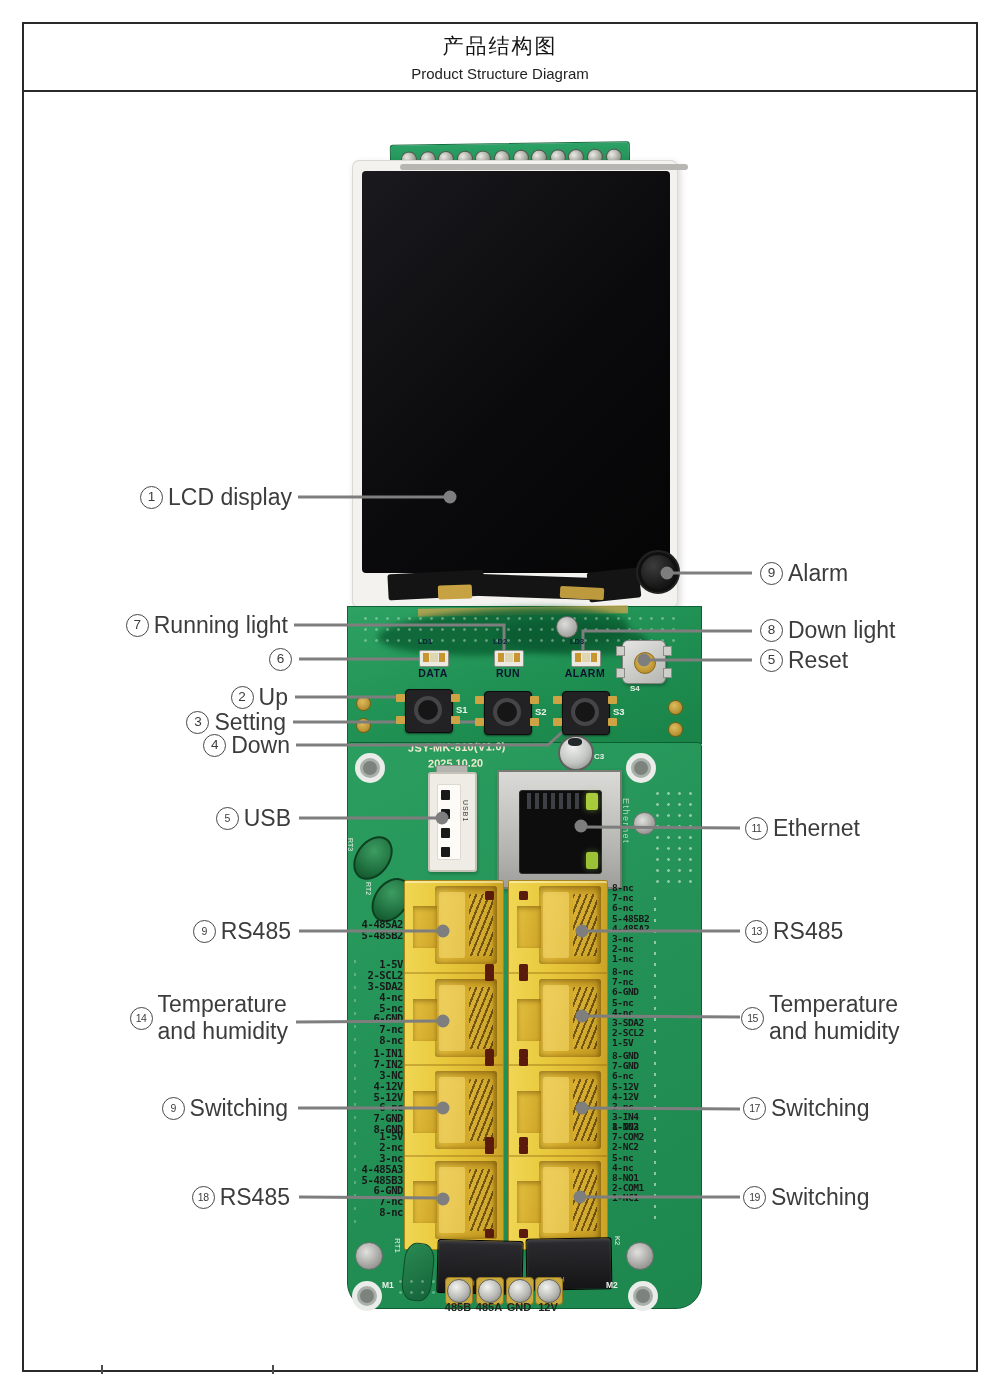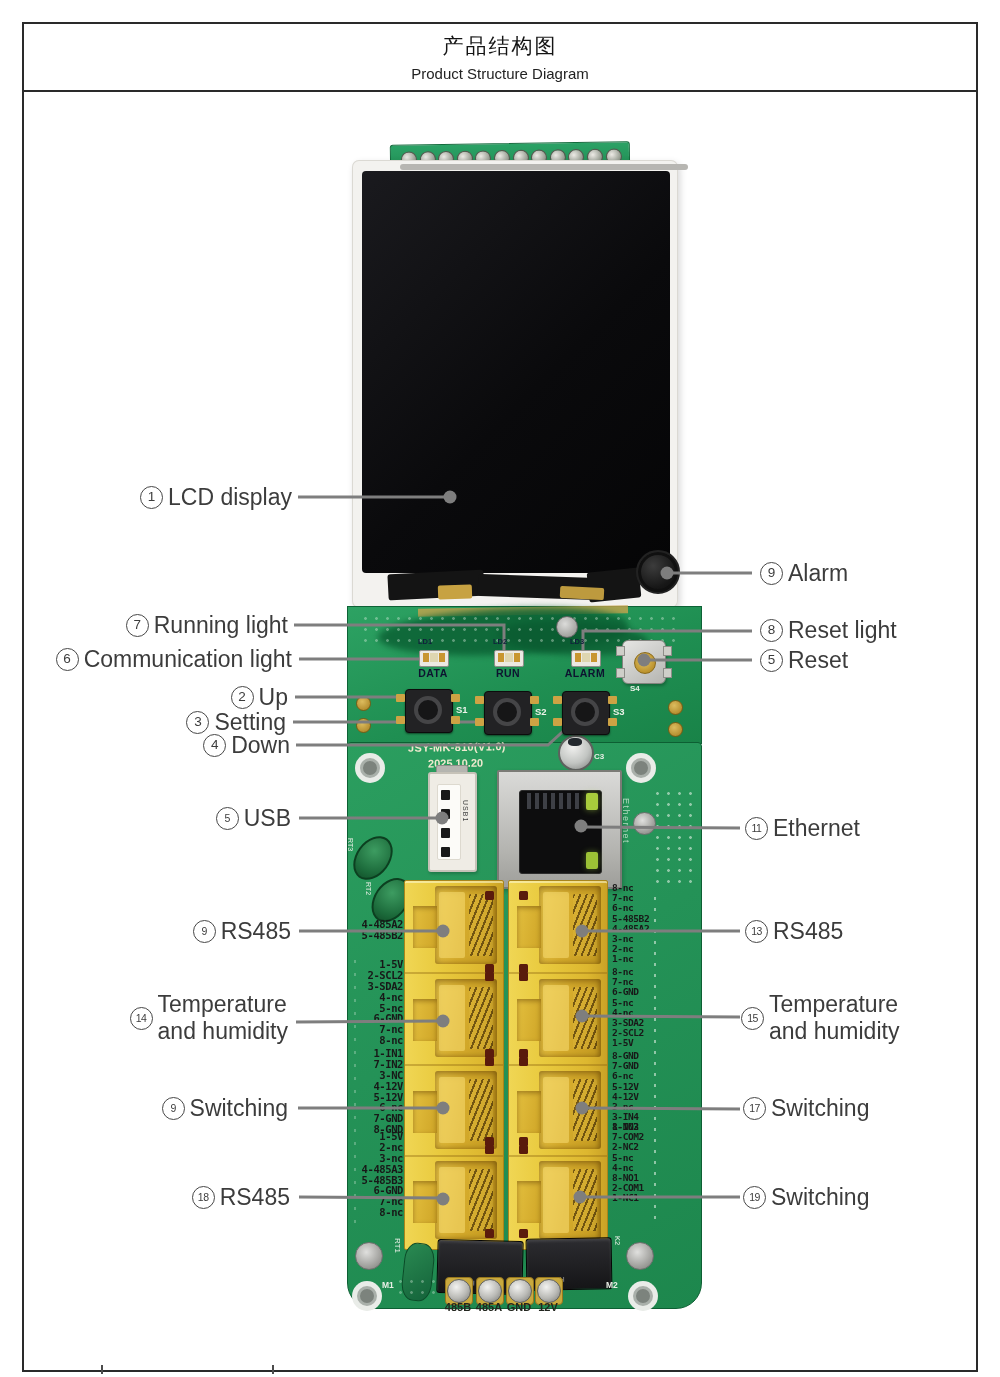--- a/index.html
+++ b/index.html
@@ -403,21 +403,20 @@
       <div class="callout left" style="top: 481px; right: 708px;">
         <span class="cnum">1</span>
         <span>LCD display</span>
       </div>
       <div class="callout left" style="top: 609px; right: 712px;">
         <span class="cnum">7</span>
         <span>Running light</span>
       </div>
       <div class="callout left" style="top: 643px; right: 708px;">
         <span class="cnum">6</span>
-        <span>Communication light</span>
       </div>
       <div class="callout left" style="top: 681px; right: 712px;">
         <span class="cnum">2</span>
         <span>Up</span>
       </div>
       <div class="callout left" style="top: 706px; right: 714px;">
         <span class="cnum">3</span>
         <span>Setting</span>
       </div>
       <div class="callout left" style="top: 729px; right: 710px;">
@@ -446,21 +445,21 @@
       <div class="callout left" style="top: 1181px; right: 710px;">
         <span class="cnum two">18</span>
         <span>RS485</span>
       </div>
       <div class="callout right" style="top: 557px; left: 760px;">
         <span class="cnum">9</span>
         <span>Alarm</span>
       </div>
       <div class="callout right" style="top: 614px; left: 760px;">
         <span class="cnum">8</span>
-        <span>Reset light</span>
+        <span>Down light</span>
       </div>
       <div class="callout right" style="top: 644px; left: 760px;">
         <span class="cnum">5</span>
         <span>Reset</span>
       </div>
       <div class="callout right" style="top: 812px; left: 745px;">
         <span class="cnum two">11</span>
         <span>Ethernet</span>
       </div>
       <div class="callout right" style="top: 915px; left: 745px;">

